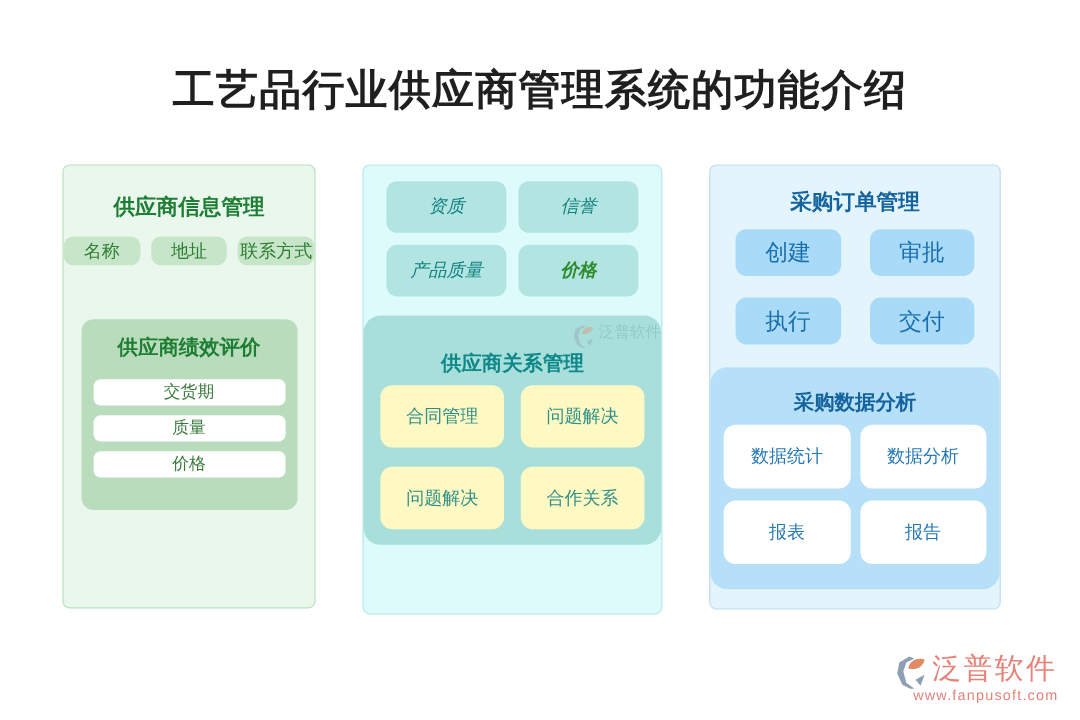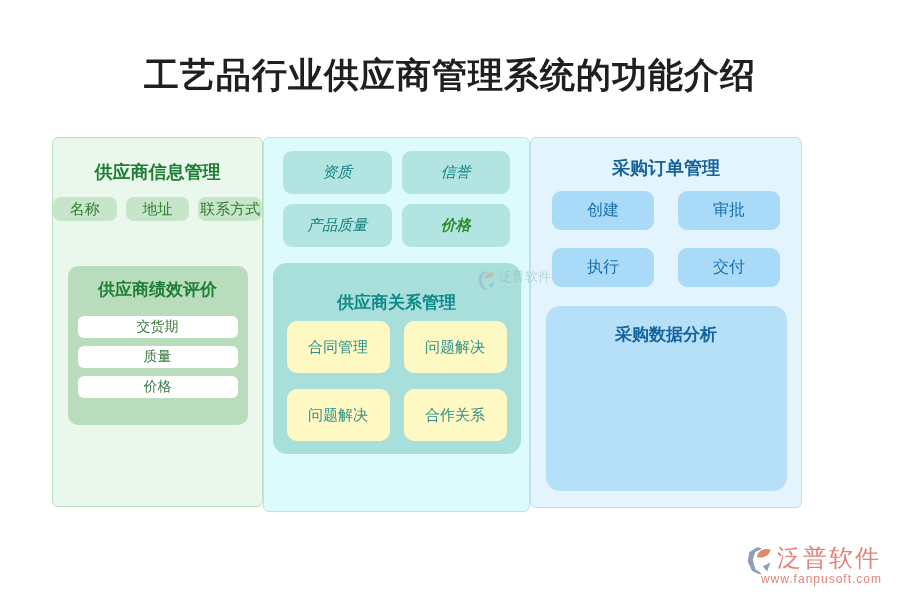--- a/index.html
+++ b/index.html
@@ -4,21 +4,21 @@
 <style>
   * { margin:0; padding:0; box-sizing:border-box; }
   html,body { width:900px; height:600px; background:#ffffff; overflow:hidden;
               font-family:"Liberation Sans","DejaVu Sans",sans-serif; }
   .canvas { position:relative; width:900px; height:600px; background:#ffffff; }
 
   .title { position:absolute; top:52px; left:0; width:100%; text-align:center;
            font-size:35px; font-weight:bold; color:var(--title_text); letter-spacing:1px; }
 
   .panels { position:absolute; top:137px; left:52px; width:750px;
-            display:flex; justify-content:space-between; align-items:flex-start; }
+            display:flex; justify-content:space-between; align-items:flex-start;gap:39px; }
 
   .panel { border-radius:6px; border:1px solid; }
   .panel.green { width:211px; height:370px; background:var(--green_panel_bg); border-color:var(--green_panel_border); }
   .panel.teal  { width:278px; height:375px; background:var(--teal_panel_bg);  border-color:var(--teal_panel_border); }
   .panel.blue  { width:283px; height:371px; background:var(--blue_panel_bg);  border-color:var(--blue_panel_border); }
 
   .panel-header { text-align:center; font-size:18px; font-weight:bold; line-height:24px; }
   .green .panel-header { color:var(--green_header); margin-top:22px; }
   .teal  .panel-header { color:var(--teal_header);  margin-top:14px; }
   .blue  .panel-header { color:var(--blue_header);  margin-top:18px; }
@@ -48,24 +48,24 @@
                    background:var(--teal_sub_bg); padding-top:28px; }
   .teal .subcard-header { color:var(--teal_header); }
   .teal .subgrid { margin:6px 14px 0; display:grid; grid-template-columns:1fr 1fr; gap:16px 14px; }
   .btn-white-teal { height:52px; border-radius:10px; background:#fef9c3;
                     color:var(--teal_sub_btn_text); font-size:15px;
                     display:flex; align-items:center; justify-content:center; }
 
   
   .blue .grid { margin:11px 21px 0; display:grid; grid-template-columns:1fr 1fr; gap:18px 24px; }
   .btn-blue { height:39px; border-radius:9px; background:var(--blue_btn_bg);
-              color:var(--blue_btn_text); font-size:16px;
+              color:var(--blue_btn_text); font-size:19px;
               display:flex; align-items:center; justify-content:center; }
   .blue .subcard { margin:19px auto 0; width:241px; height:185px; border-radius:14px;
-                   background:var(--blue_sub_bg); padding-top:18px;font-family:Liberation Mono, monospace; }
+                   background:var(--blue_sub_bg); padding-top:18px; }
   .blue .subcard-header { color:var(--blue_header); }
   .blue .subgrid { margin:6px 11px 0; display:grid; grid-template-columns:1fr 1fr; gap:10px 8px; }
   .btn-white-blue { height:53px; border-radius:10px; background:#ffffff;
                     color:var(--blue_sub_btn_text); font-size:15px;
                     display:flex; align-items:center; justify-content:center; }
 
   
   .watermark { position:absolute; left:477px; top:270px; display:flex; align-items:flex-start;
                gap:3px; opacity:0.38; }
   .watermark .wm-text { color:#6fa3a3; font-size:13px; line-height:14px; }
@@ -123,20 +123,26 @@
     <section class="panel blue">
       <div class="panel-header">采购订单管理</div>
       <div class="grid">
         <div class="btn-blue">创建</div>
         <div class="btn-blue">审批</div>
         <div class="btn-blue">执行</div>
         <div class="btn-blue">交付</div>
       </div>
       <div class="subcard">
         <div class="subcard-header">采购数据分析</div>
+        <div class="subgrid">
+          <div class="btn-white-blue">数据统计</div>
+          <div class="btn-white-blue">数据分析</div>
+          <div class="btn-white-blue">报表</div>
+          <div class="btn-white-blue">报告</div>
+        </div>
       </div>
     </section>
 
   </div>
 
   <div class="watermark">
     <svg width="19" height="21" viewBox="0 0 32 34">
       <polygon points="14,1 4,7 2,18 7,29 15,33 19,33 11,27 8,16 11,7 19,3" fill="#8e9fb3"></polygon>
       <path d="M13 13 C14 5 22 2 29 4 C28 11 21 15 13 13 Z" fill="#e08a66"></path>
       <polygon points="20,24 29,19 25,30" fill="#8e9fb3"></polygon>

